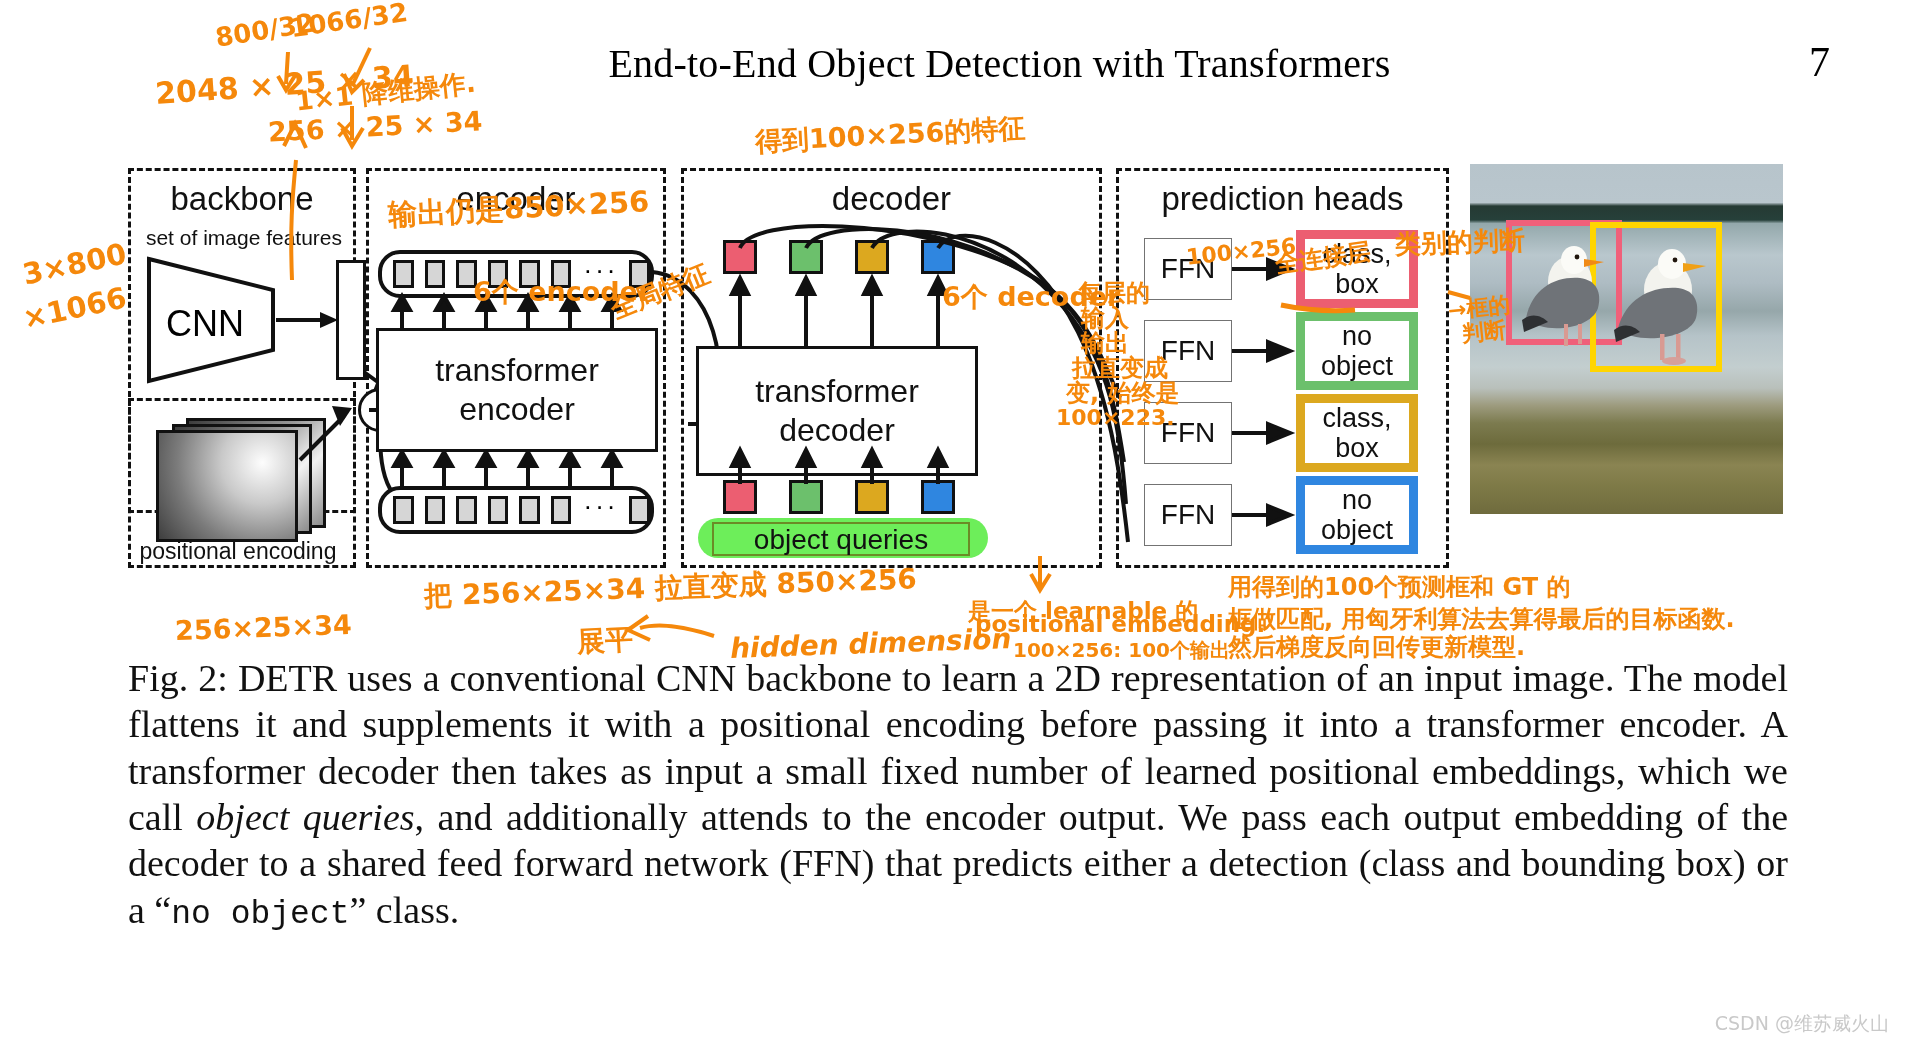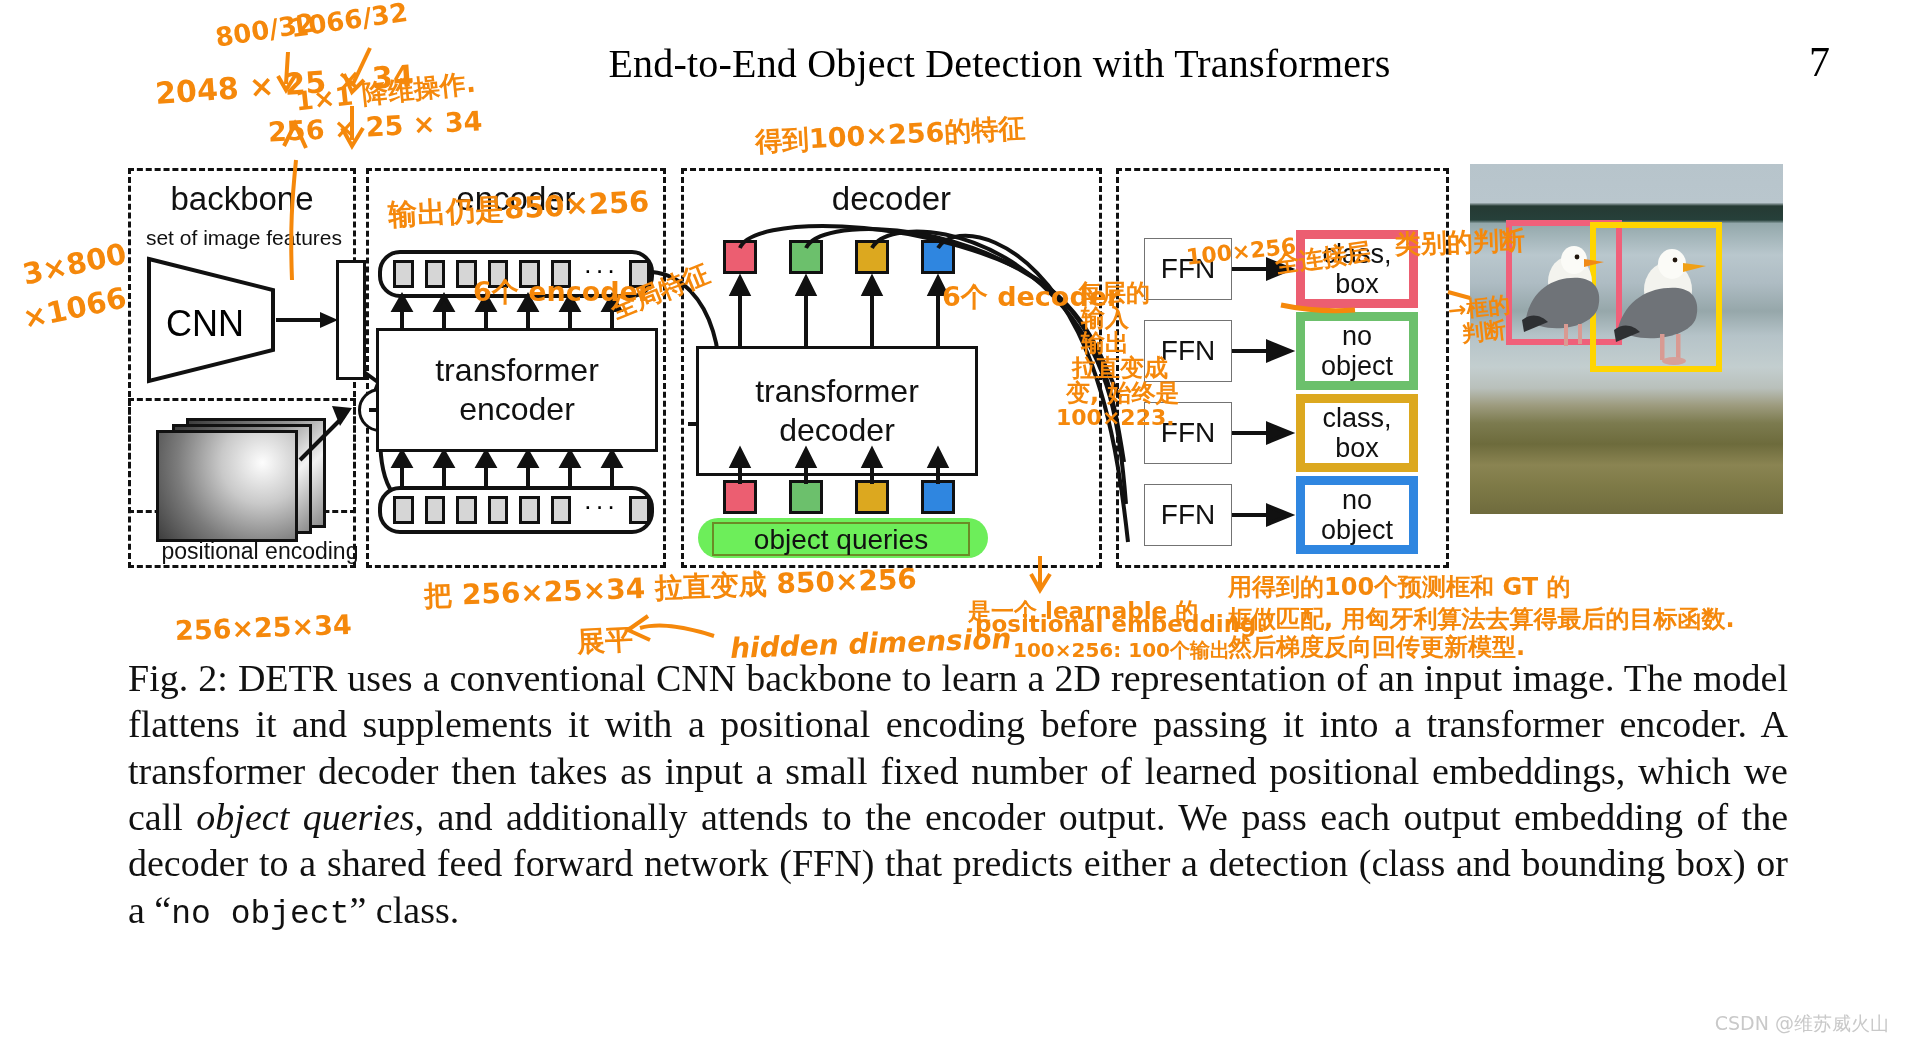--- a/index.html
+++ b/index.html
@@ -102,21 +102,22 @@
   <div class="dashbox" style="left:0px;   top:0px; width:228px; height:345px;"></div>
   <div class="dashbox" style="left:238px; top:0px; width:300px; height:400px;"></div>
   <div class="dashbox" style="left:553px; top:0px; width:421px; height:400px;"></div>
   <div class="dashbox" style="left:988px; top:0px; width:333px; height:400px;"></div>
   <div class="dashbox" style="left:0px; top:230px; width:228px; height:170px;"></div>
 
   <div class="secname" style="left:0px;  top:12px; width:228px;">backbone</div>
   <div class="subname" style="left:0px;  top:58px; width:232px;">set of image features</div>
   <div class="secname" style="left:238px;top:12px; width:300px;">encoder</div>
   <div class="secname" style="left:553px;top:12px; width:421px;">decoder</div>
-  <div class="subname" style="left:22px; top:370px; width:220px; font-size:23px;">positional encoding</div>
+  <div class="secname" style="left:988px;top:12px; width:333px;">prediction heads</div>
+  <div class="subname" style="left:0; top:370px; width:220px; font-size:23px;">positional encoding</div>
 
   <svg id="cnn-shape" style="left:18px;top:88px;" width="130" height="128">
     <polygon points="3,3 127,34 127,94 3,125" fill="#fff" stroke="#111" stroke-width="4"></polygon>
   </svg>
   <div id="cnn-label" style="left:38px;top:135px;">CNN</div>
 
   <svg style="position:absolute;left:148px;top:140px;" width="64" height="24">
     <line x1="0" y1="12" x2="44" y2="12" stroke="#111" stroke-width="4"></line>
     <polygon points="44,4 62,12 44,20" fill="#111"></polygon>
   </svg>

